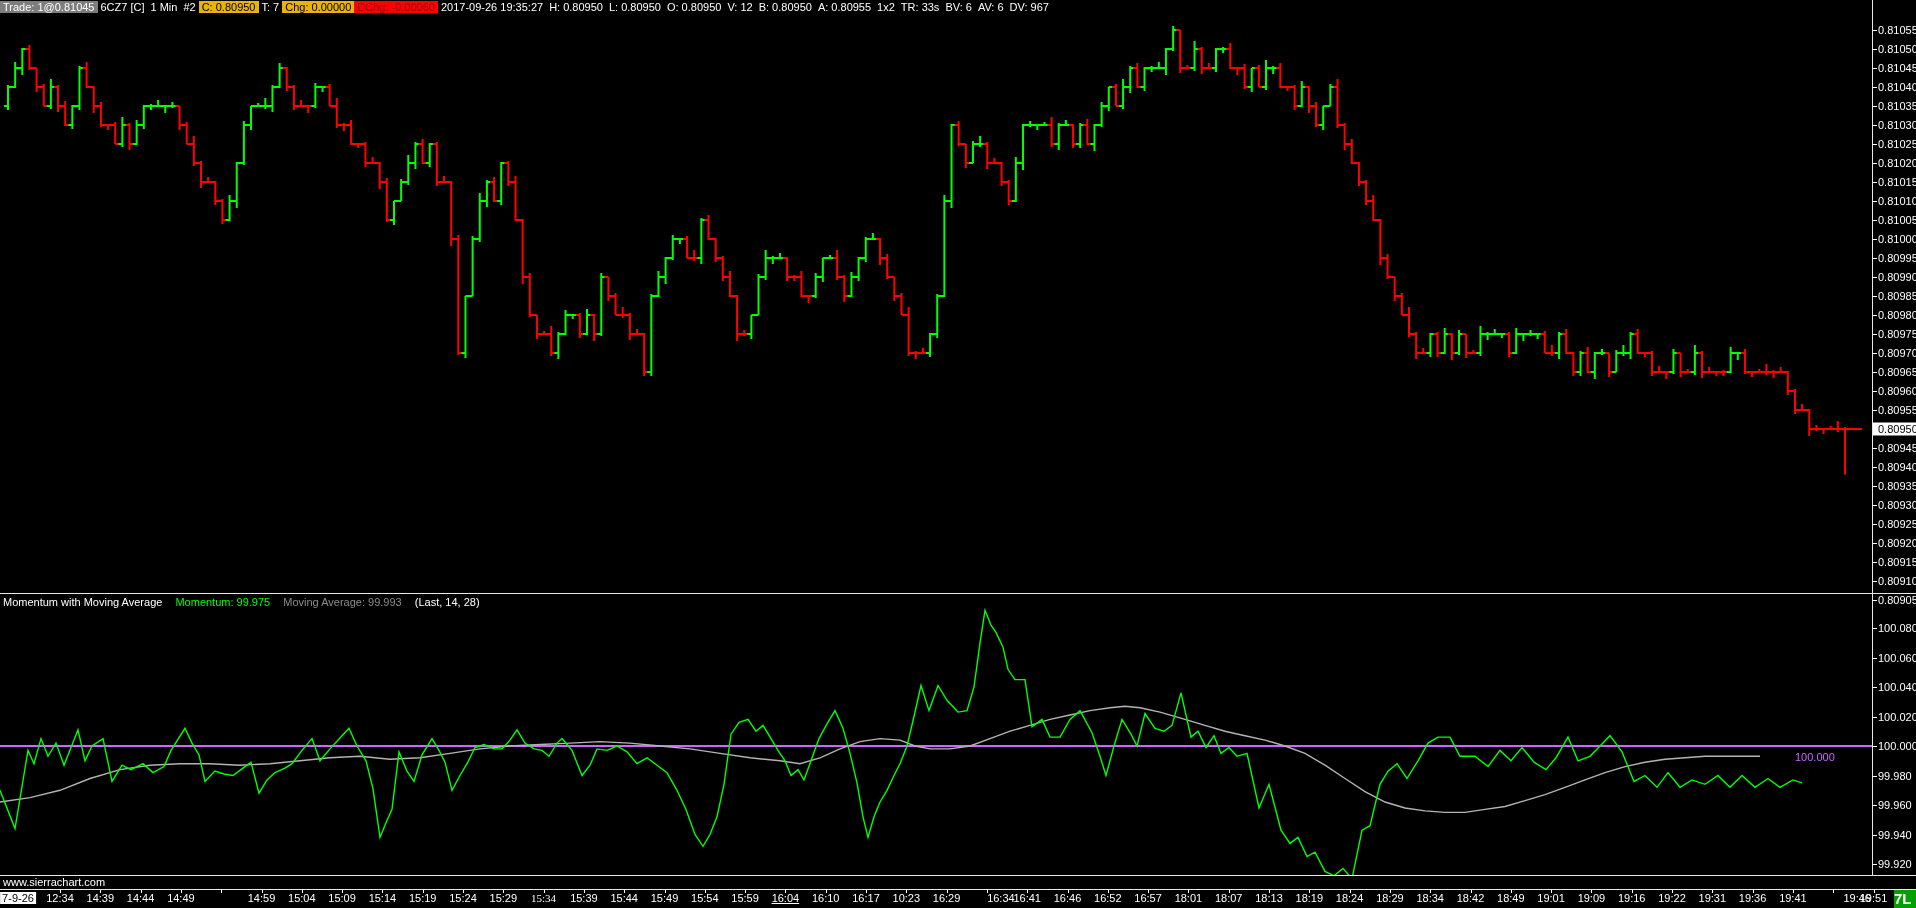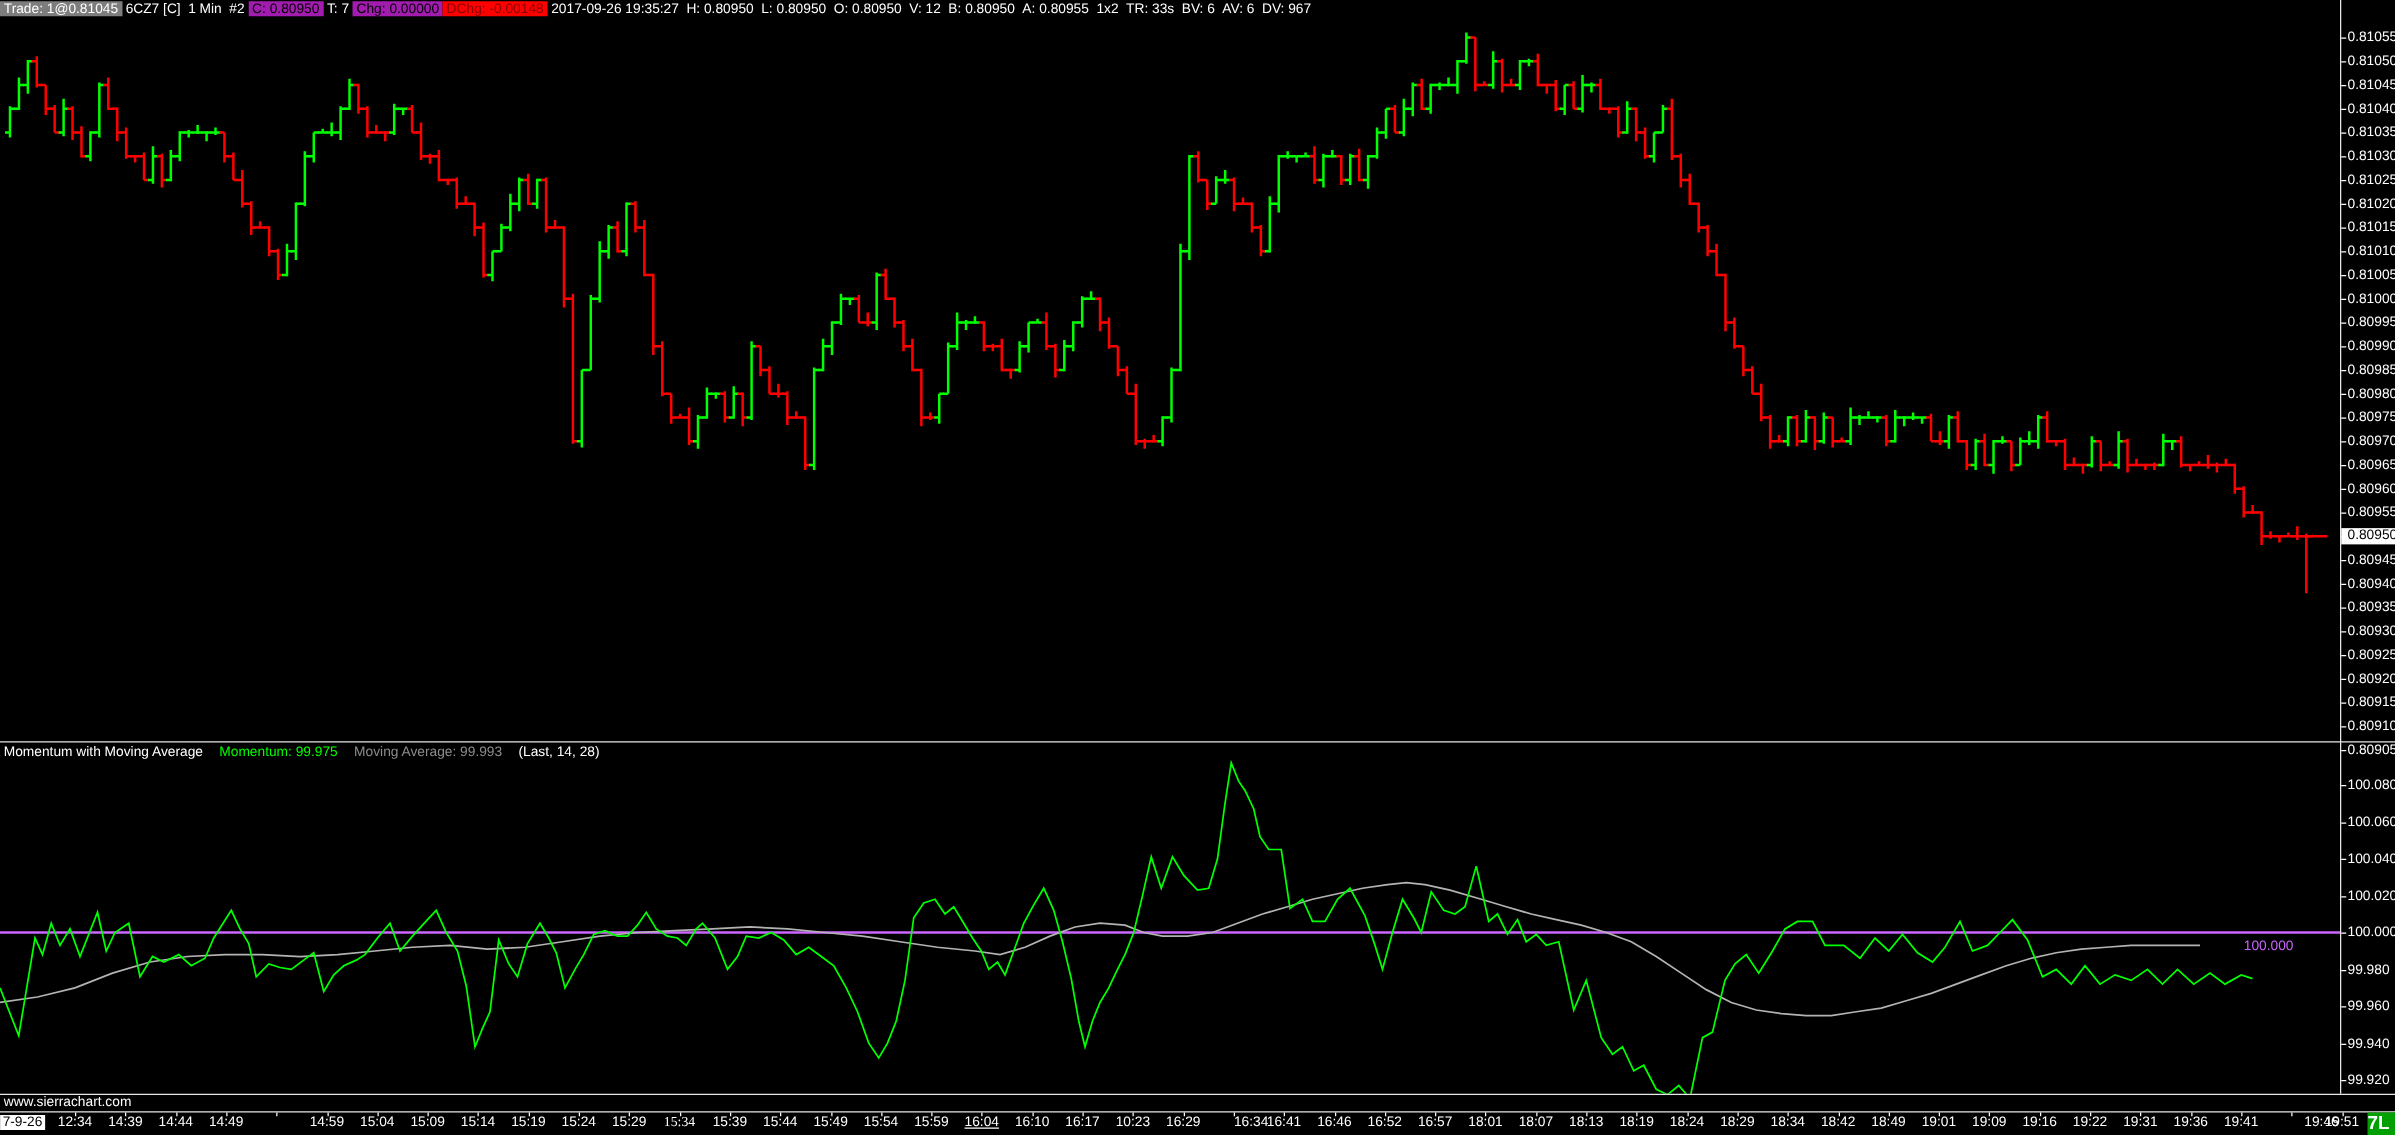--- a/index.html
+++ b/index.html
@@ -3,21 +3,21 @@
 <meta charset="utf-8">
 <style>
   html,body{margin:0;padding:0;background:#000;}
   #app{position:relative;width:1916px;height:908px;background:#000;overflow:hidden;
        font-family:"Liberation Sans",sans-serif;color:#fff;}
   
   #hdr{position:absolute;left:0;top:0;width:1916px;height:13px;display:flex;align-items:flex-end;
        font-size:11px;line-height:12px;white-space:nowrap;}
   .hseg{padding:0 3px;display:inline-block;}
   .hs-trade{background:#7d7d7d;color:#fff;}
-  .hs-white{background:#a21caf;color:#000;}
+  .hs-white{background:#eab308;color:#000;}
   .hs-red{background:#f00;color:#8b0000;}
   
   #pricePanel{position:absolute;left:0;top:12px;width:1872px;height:581px;}
   #momPanel{position:absolute;left:0;top:594px;width:1872px;height:281px;}
   .divider{position:absolute;left:0;width:1916px;height:1px;background:#e8e8e8;}
   #vline{position:absolute;left:1872px;top:0;width:1px;height:875px;background:#e8e8e8;}
   
   #priceAxis,#momAxis{position:absolute;left:1873px;width:43px;font-size:11px;color:#fff;}
   .axlbl{position:absolute;left:5px;transform:translateY(-50%);white-space:nowrap;}
   .axtick{position:absolute;left:0;width:4px;height:1px;background:#fff;}
@@ -44,21 +44,21 @@
 <div id="app">
 
   <div id="hdr">
     <span class="hseg hs-trade">Trade: 1@0.81045</span>
     <span class="hseg">6CZ7 [C]</span>
     <span class="hseg">1 Min</span>
     <span class="hseg">#2</span>
     <span class="hseg hs-white">C: 0.80950</span>
     <span class="hseg">T: 7</span>
     <span class="hseg hs-white">Chg: 0.00000</span>
-    <span class="hseg hs-red">DChg: -0.00148</span>
+    <span class="hseg hs-red">DChg: -0.00060</span>
     <span class="hseg">2017-09-26 19:35:27</span>
     <span class="hseg">H: 0.80950</span>
     <span class="hseg">L: 0.80950</span>
     <span class="hseg">O: 0.80950</span>
     <span class="hseg">V: 12</span>
     <span class="hseg">B: 0.80950</span>
     <span class="hseg">A: 0.80955</span>
     <span class="hseg">1x2</span>
     <span class="hseg">TR: 33s</span>
     <span class="hseg">BV: 6</span>

